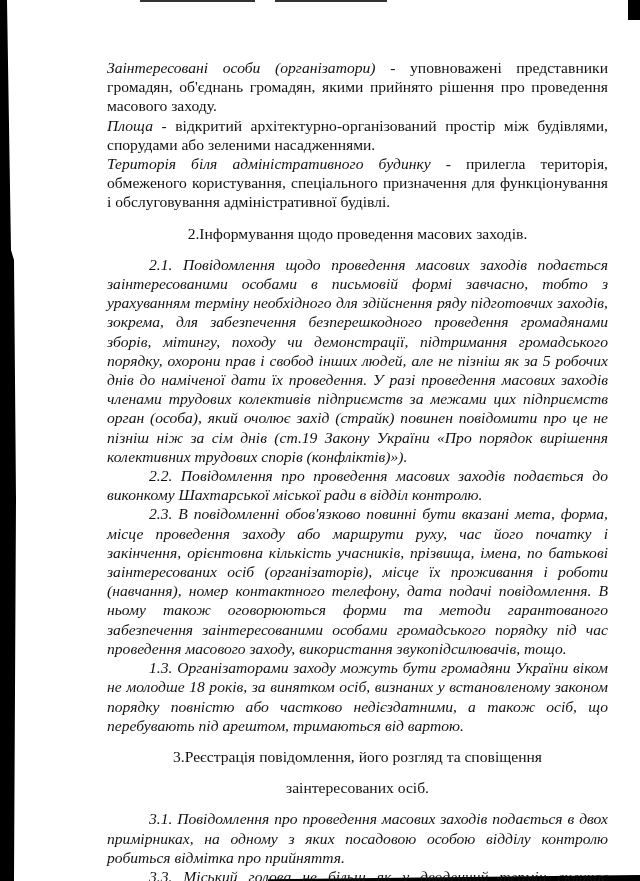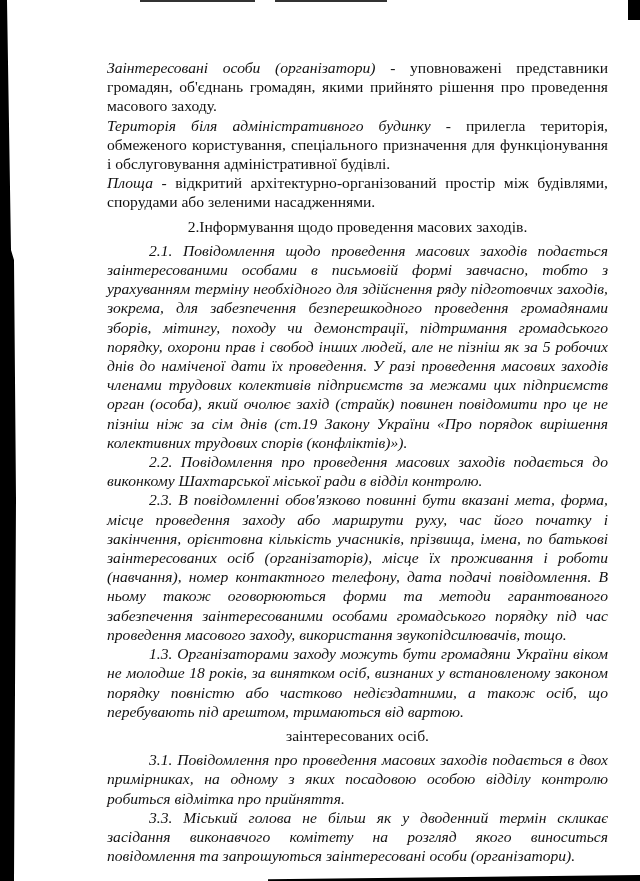--- a/index.html
+++ b/index.html
@@ -10,41 +10,42 @@
   .scan-top1 { position:absolute; left:140px; top:0; width:115px; height:2px; background:#333; }
   .scan-top2 { position:absolute; left:275px; top:0; width:112px; height:2px; background:#333; }
   .scan-tr { position:absolute; left:628px; top:0; width:12px; height:20px; background:#000; }
   .scan-bottom { position:absolute; left:268px; top:875px; width:372px; height:6px; background:#000;
     clip-path: polygon(0 70%, 100% 0, 100% 100%, 0 100%); }
 
   .text { position:absolute; left:107px; top:58px; width:501px;
     font-family:"Liberation Serif", "DejaVu Serif", serif; font-size:15.6px; line-height:19.2px; color:#111; }
   .text p { margin:0; text-align:justify; text-align-last:left; }
   .text .ind { text-indent:42px;font-style:italic; }
-  .text .heading { text-align:left; text-align-last:center; margin:5px; }
+  .text .heading { text-align:left; text-align-last:center; margin:12px; }
   .term { font-style:italic; }
 </style>
 </head>
 <body>
 
 <div class="page">
   <div class="scan-left"></div>
   <div class="scan-top1"></div>
   <div class="scan-top2"></div>
   <div class="scan-tr"></div>
   <div class="scan-bottom"></div>
 
   <div class="text">
     <p><span class="term">Заінтересовані особи (організатори)</span><span> - уповноважені представники громадян, об'єднань громадян, якими прийнято рішення про проведення масового заходу.</span></p>
+    <p><span class="term">Площа</span><span> - відкритий архітектурно-організований простір між будівлями, спорудами або зеленими насадженнями.</span></p>
     <p><span class="term">Територія біля адміністративного будинку</span><span> - прилегла територія, обмеженого користування, спеціального призначення для функціонування і обслуговування адміністративної будівлі.</span></p>
-    <p><span class="term">Площа</span><span> - відкритий архітектурно-організований простір між будівлями, спорудами або зеленими насадженнями.</span></p>
 
     <p class="heading">2.Інформування щодо проведення масових заходів.</p>
     <p class="ind">2.1. Повідомлення щодо проведення масових заходів подається заінтересованими особами в письмовій формі завчасно, тобто з урахуванням терміну необхідного для здійснення ряду підготовчих заходів, зокрема, для забезпечення безперешкодного проведення громадянами зборів, мітингу, походу чи демонстрації, підтримання громадського порядку, охорони прав і свобод інших людей, але не пізніш як за 5 робочих днів до наміченої дати їх проведення. У разі проведення масових заходів членами трудових колективів підприємств за межами цих підприємств орган (особа), який очолює захід (страйк) повинен повідомити про це не пізніш ніж за сім днів (ст.19 Закону України «Про порядок вирішення колективних трудових спорів (конфліктів)»).</p>
     <p class="ind">2.2. Повідомлення про проведення масових заходів подається до виконкому Шахтарської міської ради в відділ контролю.</p>
     <p class="ind">2.3. В повідомленні обов'язково повинні бути вказані мета, форма, місце проведення заходу або маршрути руху, час його початку і закінчення, орієнтовна кількість учасників, прізвища, імена, по батькові заінтересованих осіб (організаторів), місце їх проживання і роботи (навчання), номер контактного телефону, дата подачі повідомлення. В ньому також оговорюються форми та методи гарантованого забезпечення заінтересованими особами громадського порядку під час проведення масового заходу, використання звукопідсилювачів, тощо.</p>
     <p class="ind">1.3. Організаторами заходу можуть бути громадяни України віком не молодше 18 років, за винятком осіб, визнаних у встановленому законом порядку повністю або частково недієздатними, а також осіб, що перебувають під арештом, тримаються від вартою.</p>
 
+    <p class="heading">3.Реєстрація повідомлення, його розгляд та сповіщення</p>
     <p class="heading">заінтересованих осіб.</p>
     <p class="ind">3.1. Повідомлення про проведення масових заходів подається в двох примірниках, на одному з яких посадовою особою відділу контролю робиться відмітка про прийняття.</p>
     <p class="ind">3.3. Міський голова не більш як у дводенний термін скликає засідання виконавчого комітету на розгляд якого виноситься повідомлення та запрошуються заінтересовані особи (організатори).</p>
   </div>
 </div>
 
 </body></html>

